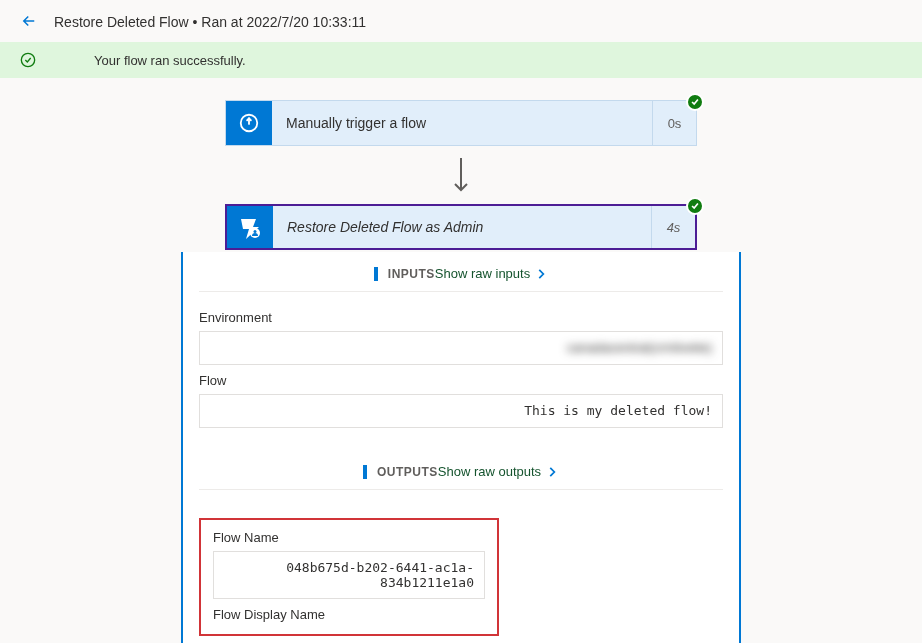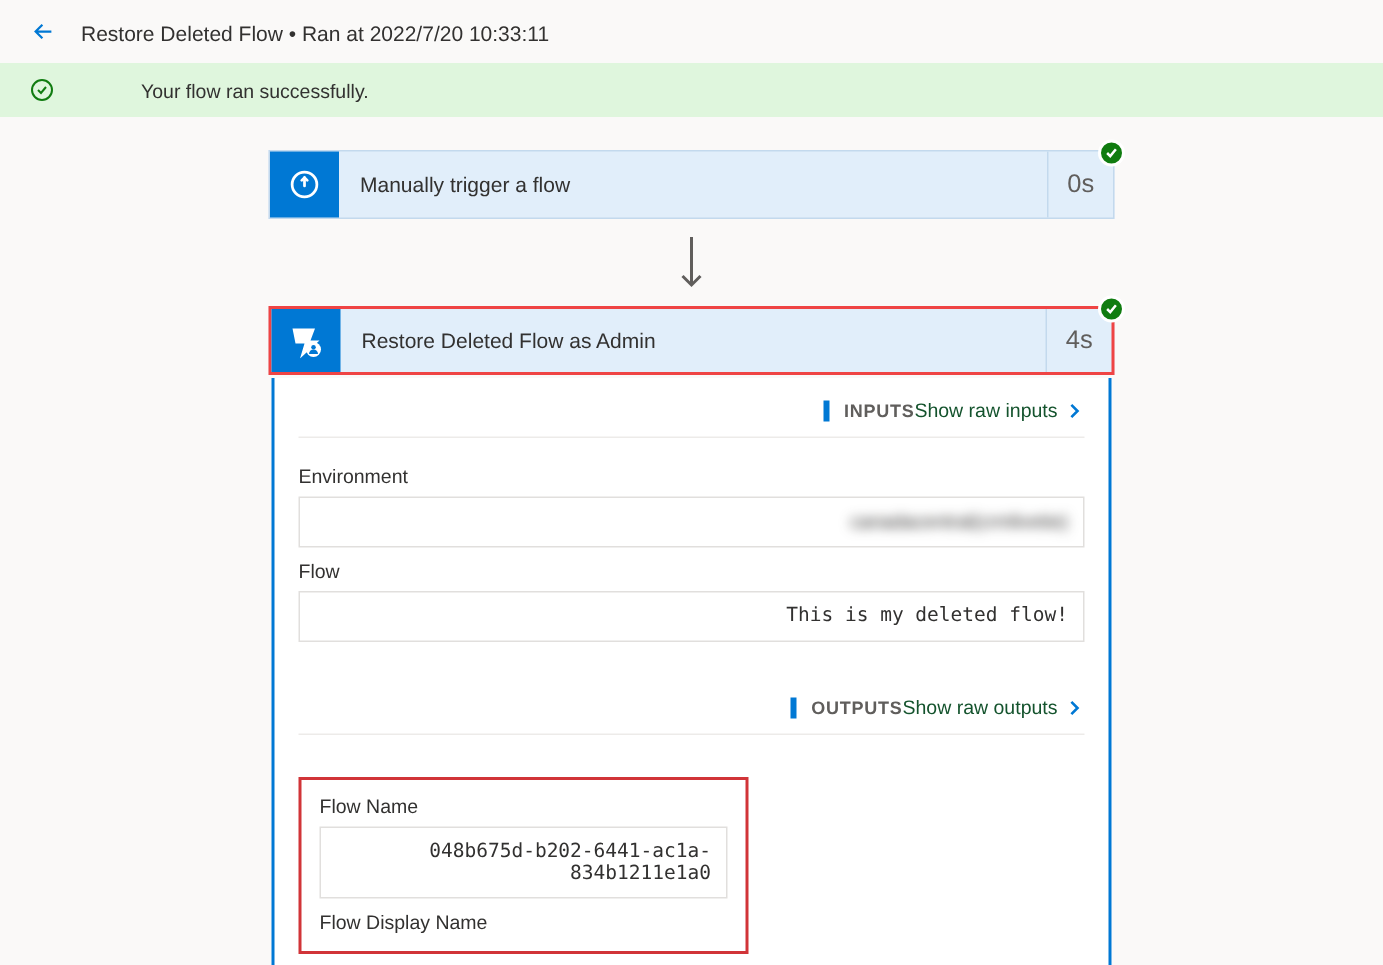--- a/index.html
+++ b/index.html
@@ -42,33 +42,34 @@
       display: flex;
       align-items: center;
     }
     .canvas {
       padding-top: 22px;
       display: flex;
       flex-direction: column;
       align-items: center;
     }
     .flow-card {
-      width: 564px;
+      width: 472px;
       position: relative;
       margin-bottom: 2px;
     }
     .card-row {
       display: flex;
       align-items: stretch;
       background: #e1eefa;
       border: 1px solid #c3d9ed;
       height: 46px;
     }
     .card-row.highlight {
-      border: 2px solid #ef4444;
+      border: 2px solid #4c1d95;
+      font-style: italic;
     }
     .card-icon {
       width: 46px;
       background: #0078d4;
       display: flex;
       align-items: center;
       justify-content: center;
       flex-shrink: 0;
     }
     .card-label {
@@ -77,21 +78,21 @@
       align-items: center;
       padding-left: 14px;
       font-size: 14px;
       color: #323130;
     }
     .card-duration {
       width: 44px;
       display: flex;
       align-items: center;
       justify-content: center;
-      font-size: 17px;
+      font-size: 13px;
       color: #605e5c;
       border-left: 1px solid #c3d9ed;
     }
     .success-badge {
       position: absolute;
       top: -7px;
       right: -7px;
       width: 18px;
       height: 18px;
       background: #107c10;
@@ -110,21 +111,21 @@
       width: 560px;
       background: #fff;
       border-left: 2px solid #0078d4;
       border-right: 2px solid #0078d4;
       border-bottom: 2px solid #0078d4;
       padding: 14px 16px 20px;
     }
     .section-header {
       display: flex;
       align-items: center;
-      justify-content: flex-end;
+      justify-content: center;
       border-bottom: 1px solid #edebe9;
       padding-bottom: 10px;
       margin-bottom: 18px;
     }
     .section-title {
       border-left: 4px solid #0078d4;
       padding-left: 10px;
       font-size: 12px;
       font-weight: 600;
       color: #605e5c;

